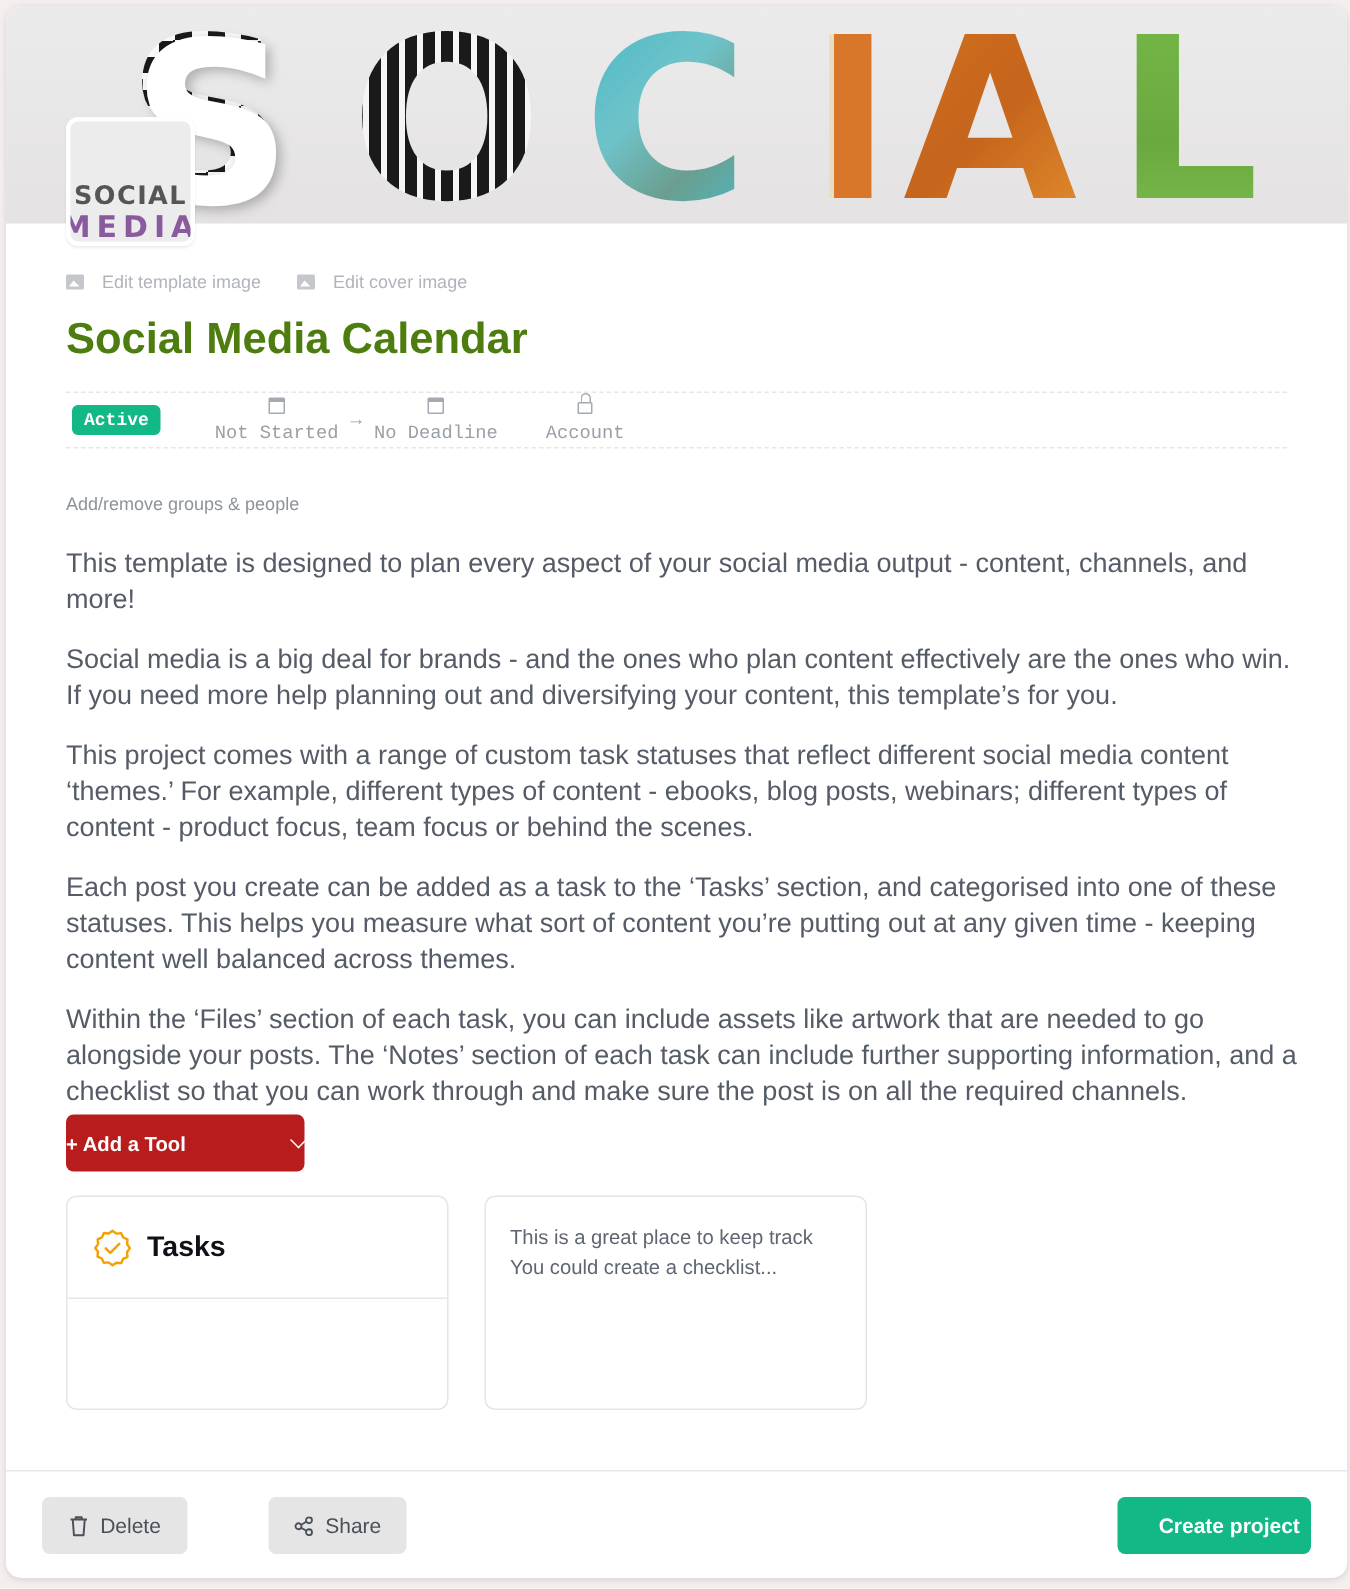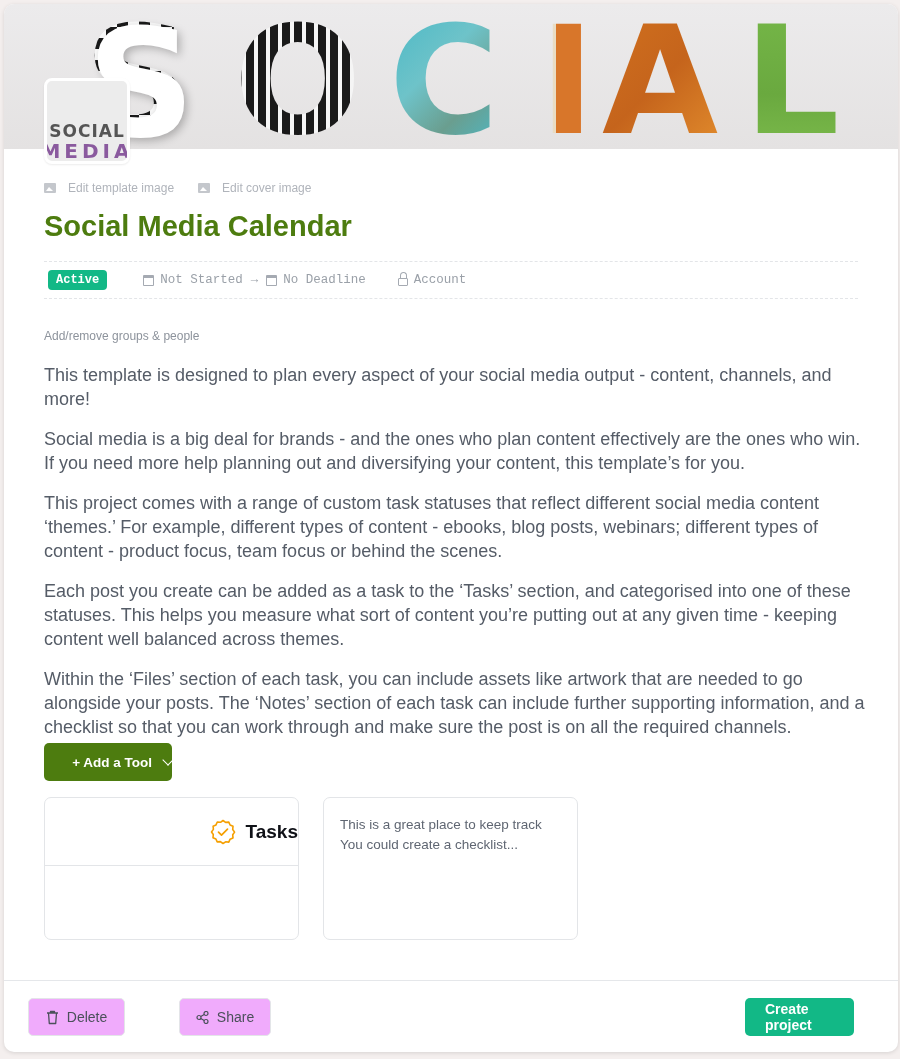--- a/index.html
+++ b/index.html
@@ -16,42 +16,42 @@
   .thumb { position: absolute; left: 40px; top: 74px; width: 86px; height: 86px; border-radius: 8px; background: #ececec; border: 3px solid #fff; overflow: hidden; display: flex; flex-direction: column; justify-content: flex-end; align-items: center; box-shadow: 0 1px 2px rgba(0,0,0,0.08); }
   .thumb .t1 { font-family: "DejaVu Sans", sans-serif; font-weight: bold; font-size: 17px; letter-spacing: 1px; color: #555; line-height: 20px; }
   .thumb .t2 { font-family: "DejaVu Sans", sans-serif; font-weight: bold; font-size: 20px; letter-spacing: 4px; color: #8a5a9e; line-height: 20px; }
   .img-links { position: absolute; left: 40px; top: 177px; display: flex; gap: 24px; font-size: 12px; color: #b0b4bb; }
   .img-link { display: flex; align-items: center; gap: 12px; cursor: pointer; }
   .pic-icon { width: 12px; height: 10px; background: #c4c7cc; border-radius: 1px; position: relative; }
   .pic-icon::after { content: ""; position: absolute; left: 2px; bottom: 2px; border-left: 3px solid transparent; border-right: 4px solid transparent; border-bottom: 4px solid #fff; }
   .title { position: absolute; left: 40px; top: 206px; font-size: 29px; font-weight: bold; color: #4d7c0f; }
   .meta { position: absolute; left: 40px; top: 257px; width: 814px; height: 38px; border-top: 1px dashed #e3e5e8; border-bottom: 1px dashed #e3e5e8; display: flex; align-items: center; font-size: 12.5px; color: #9aa0a8; font-family: Liberation Mono, monospace; }
   .badge { background: #12b886; color: #fff; font-weight: bold; font-size: 12px; padding: 3px 8px; border-radius: 4px; margin-left: 4px; margin-right: 36px; }
-  .meta-item { display: flex; align-items: center; gap: 6px; cursor: pointer; }
+  .meta-item { display: flex; align-items: center; gap: 6px; cursor: pointer; flex-direction: column; }
   .cal-icon { width: 11px; height: 11px; border: 1.5px solid #a5aab2; border-top-width: 3px; border-radius: 1px; display: inline-block; }
   .arrow { margin: 0 8px; color: #9aa0a8; }
   .lock-icon { width: 10px; height: 8px; border: 1.4px solid #a5aab2; border-radius: 1px; position: relative; display: inline-block; margin-top: 4px; }
   .lock-icon::before { content: ""; position: absolute; left: 1px; top: -7px; width: 5px; height: 6px; border: 1.4px solid #a5aab2; border-bottom: none; border-radius: 4px 4px 0 0; }
   .groups { position: absolute; left: 40px; top: 325px; font-size: 12px; color: #8d939c; cursor: pointer; }
   .desc { position: absolute; left: 40px; top: 359px; width: 822px; font-size: 18px; line-height: 24px; color: #555c67; }
   .desc p { margin-bottom: 16px; }
-  .add-tool { position: absolute; left: 40px; top: 739px; width: 128px; height: 38px; background: #4d7c0f; border-radius: 5px; color: #fff; font-weight: bold; font-size: 13.5px; display: flex; align-items: center; justify-content: flex-end; gap: 8px; cursor: pointer; }
+  .add-tool { position: absolute; left: 40px; top: 739px; width: 159px; height: 38px; background: #b91c1c; border-radius: 5px; color: #fff; font-weight: bold; font-size: 13.5px; display: flex; align-items: center; justify-content: space-between; gap: 8px; cursor: pointer; }
   .chev { width: 8px; height: 8px; border-right: 1.8px solid #fff; border-bottom: 1.8px solid #fff; transform: rotate(45deg); margin-top: -4px; margin-left: 4px; }
   .card { position: absolute; top: 793px; width: 255px; height: 143px; border: 1px solid #e3e5e8; border-radius: 7px; background: #fff; cursor: pointer; }
-  .card-head { height: 68px; border-bottom: 1px solid #e3e5e8; display: flex; align-items: center; padding-left: 16px; gap: 9px; justify-content: flex-end; }
+  .card-head { height: 68px; border-bottom: 1px solid #e3e5e8; display: flex; align-items: center; padding-left: 16px; gap: 9px; }
   .card-title { font-size: 19px; font-weight: bold; color: #0f1117; }
   .card-body { padding: 17px 16px 0 16px; font-size: 13.5px; line-height: 20px; color: #5f6672; }
   .badge-icon { width: 28px; height: 28px; }
   .note-icon { width: 25px; height: 25px; }
   .eye-off { margin-left: 10px; width: 18px; height: 18px; }
   .footer { position: absolute; left: 0; top: 976px; width: 894px; height: 72px; border-top: 1px solid #e5e7ea; }
-  .btn { position: absolute; top: 17px; height: 38px; border: 1px solid #e3e5e8; border-radius: 5px; background: #f0abfc; display: flex; align-items: center; justify-content: center; gap: 8px; font-size: 14px; color: #4a505a; cursor: pointer; }
+  .btn { position: absolute; top: 17px; height: 38px; border: 1px solid #e3e5e8; border-radius: 5px; background: #e5e5e5; display: flex; align-items: center; justify-content: center; gap: 8px; font-size: 14px; color: #4a505a; cursor: pointer; }
   .btn-delete { left: 24px; width: 97px; }
   .btn-share { left: 129px; width: 92px; margin-left: 46px; }
-  .btn-create { left: 741px; width: 109px; background: #12b886; border: none; color: #fff; font-weight: bold; padding-left: 20px; }
+  .btn-create { left: 741px; width: 129px; background: #12b886; border: none; color: #fff; font-weight: bold; padding-left: 20px; }
 </style>
 </head>
 <body>
 
 <div class="modal">
   <div class="cover">
     <span class="letter l-s">S</span>
     <span class="letter l-o">O</span>
     <span class="letter l-c">C</span>
     <span class="letter l-i">I</span>

